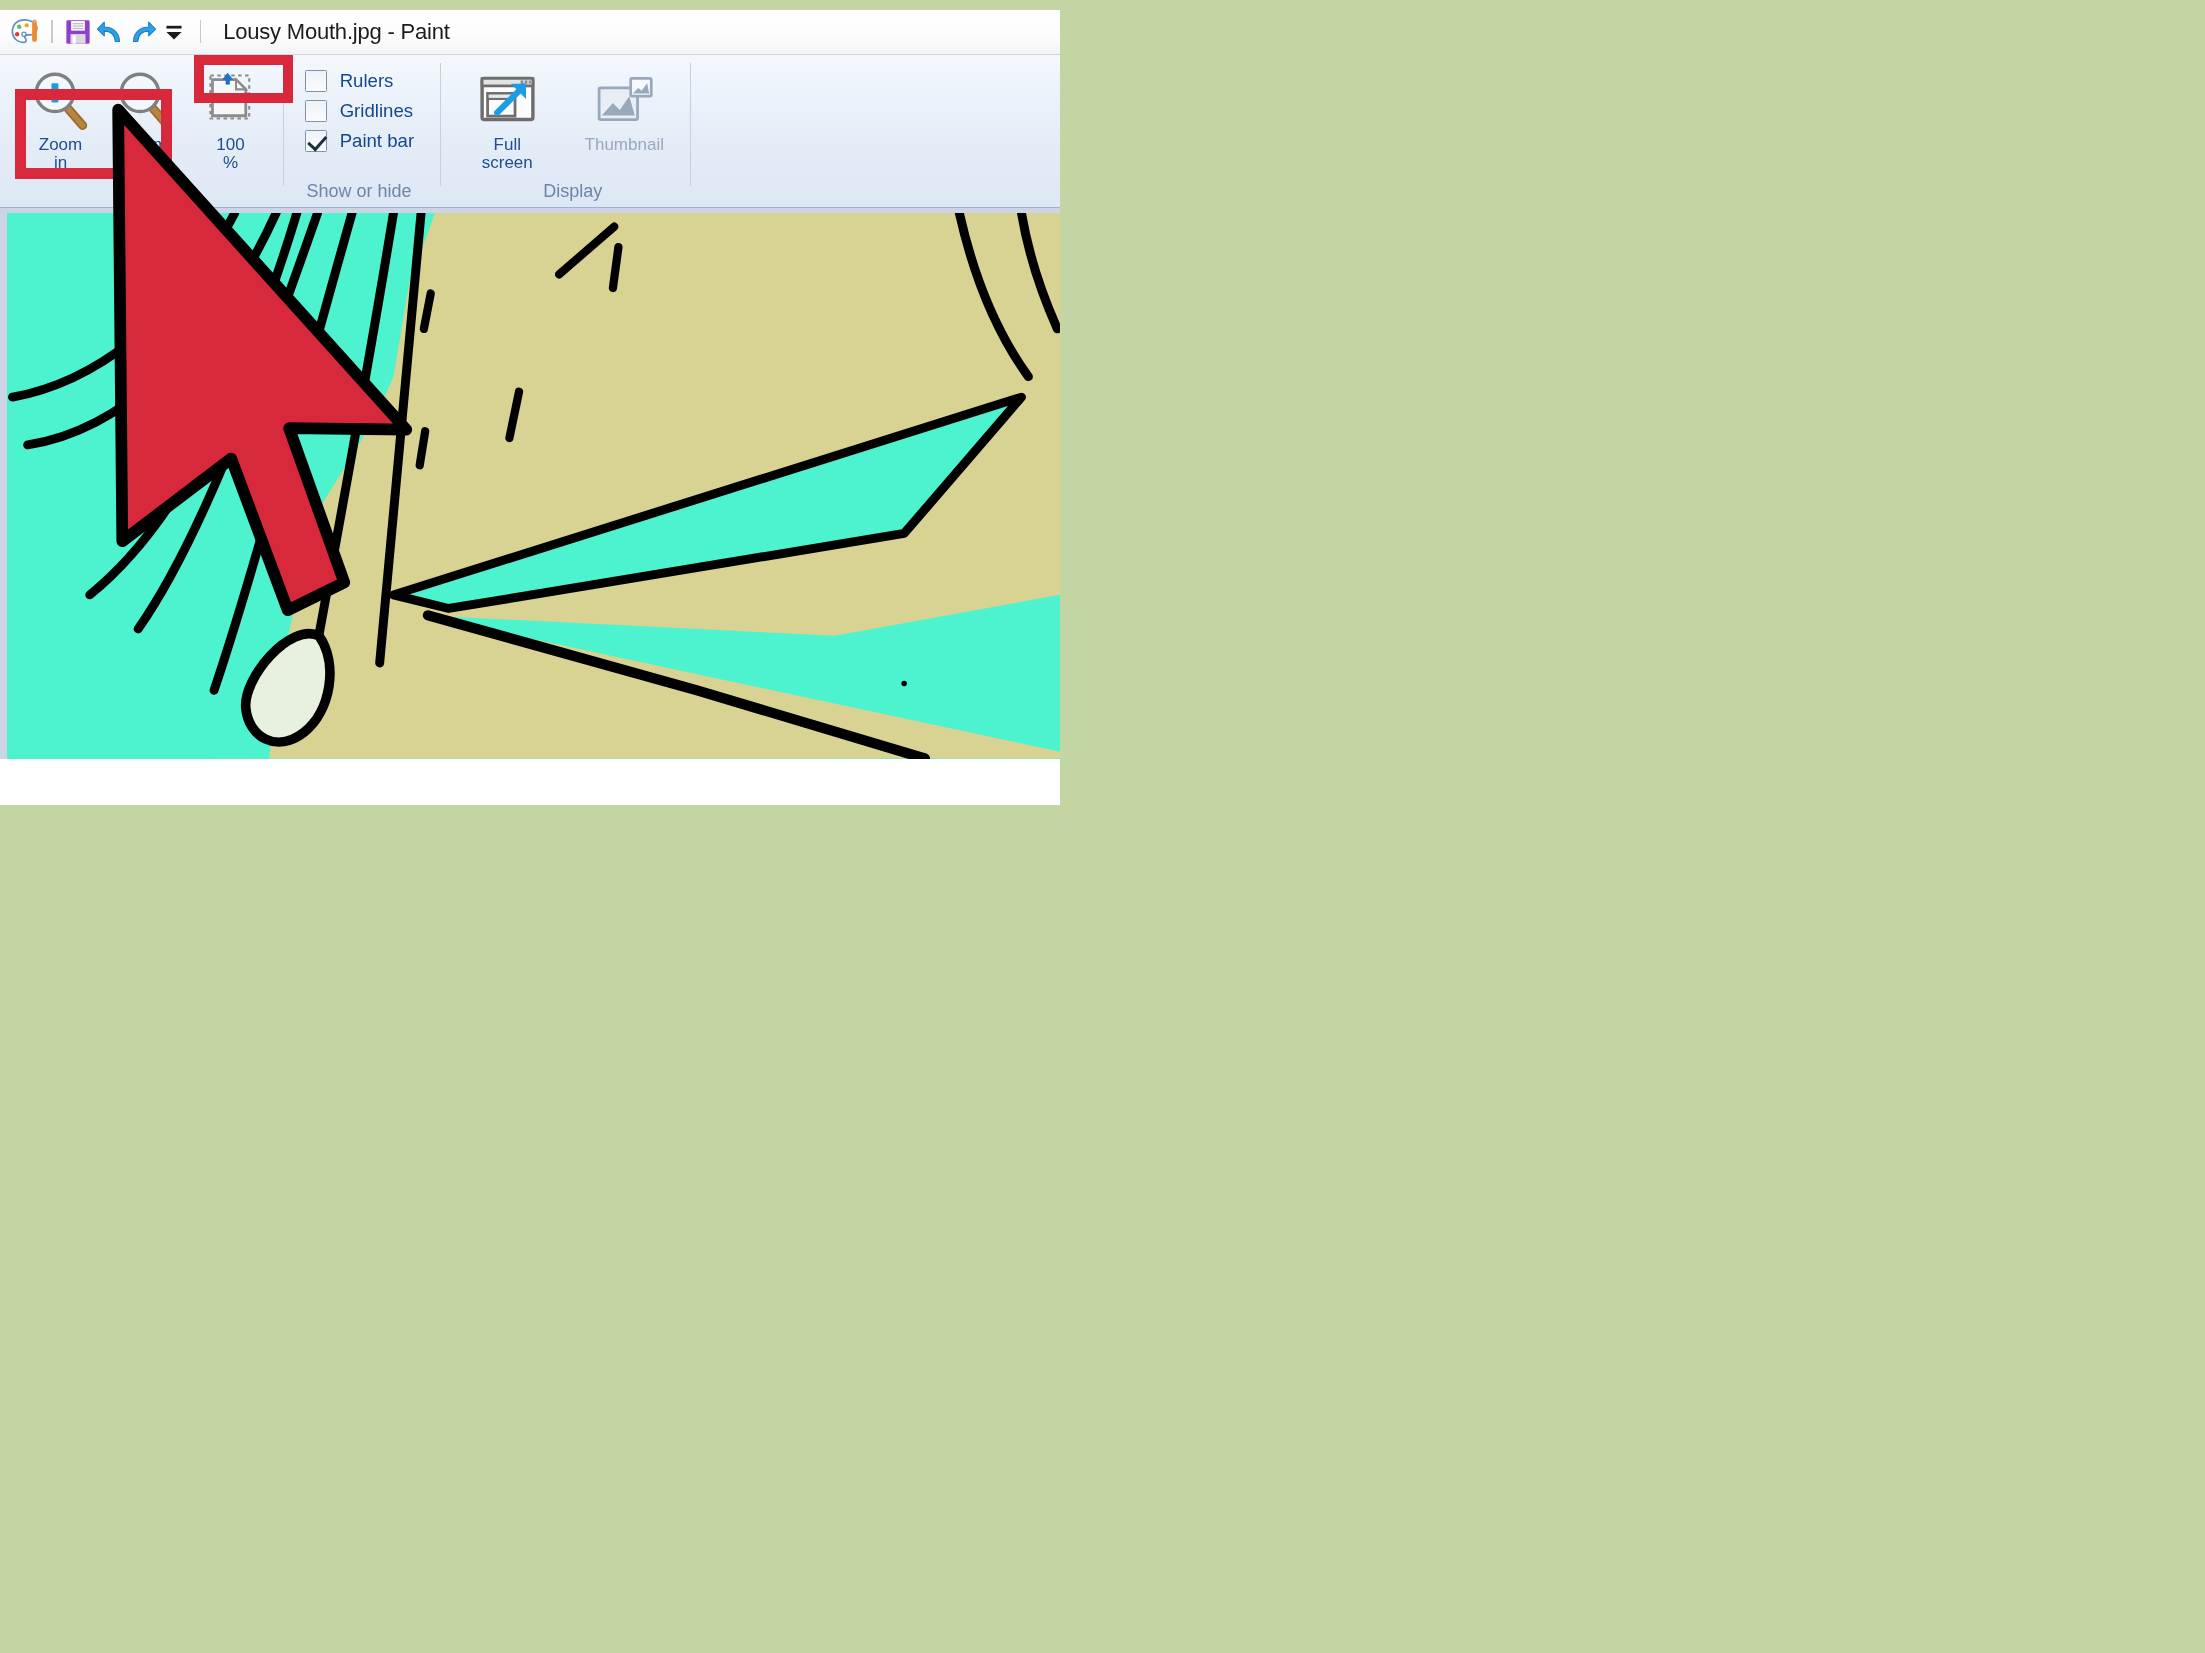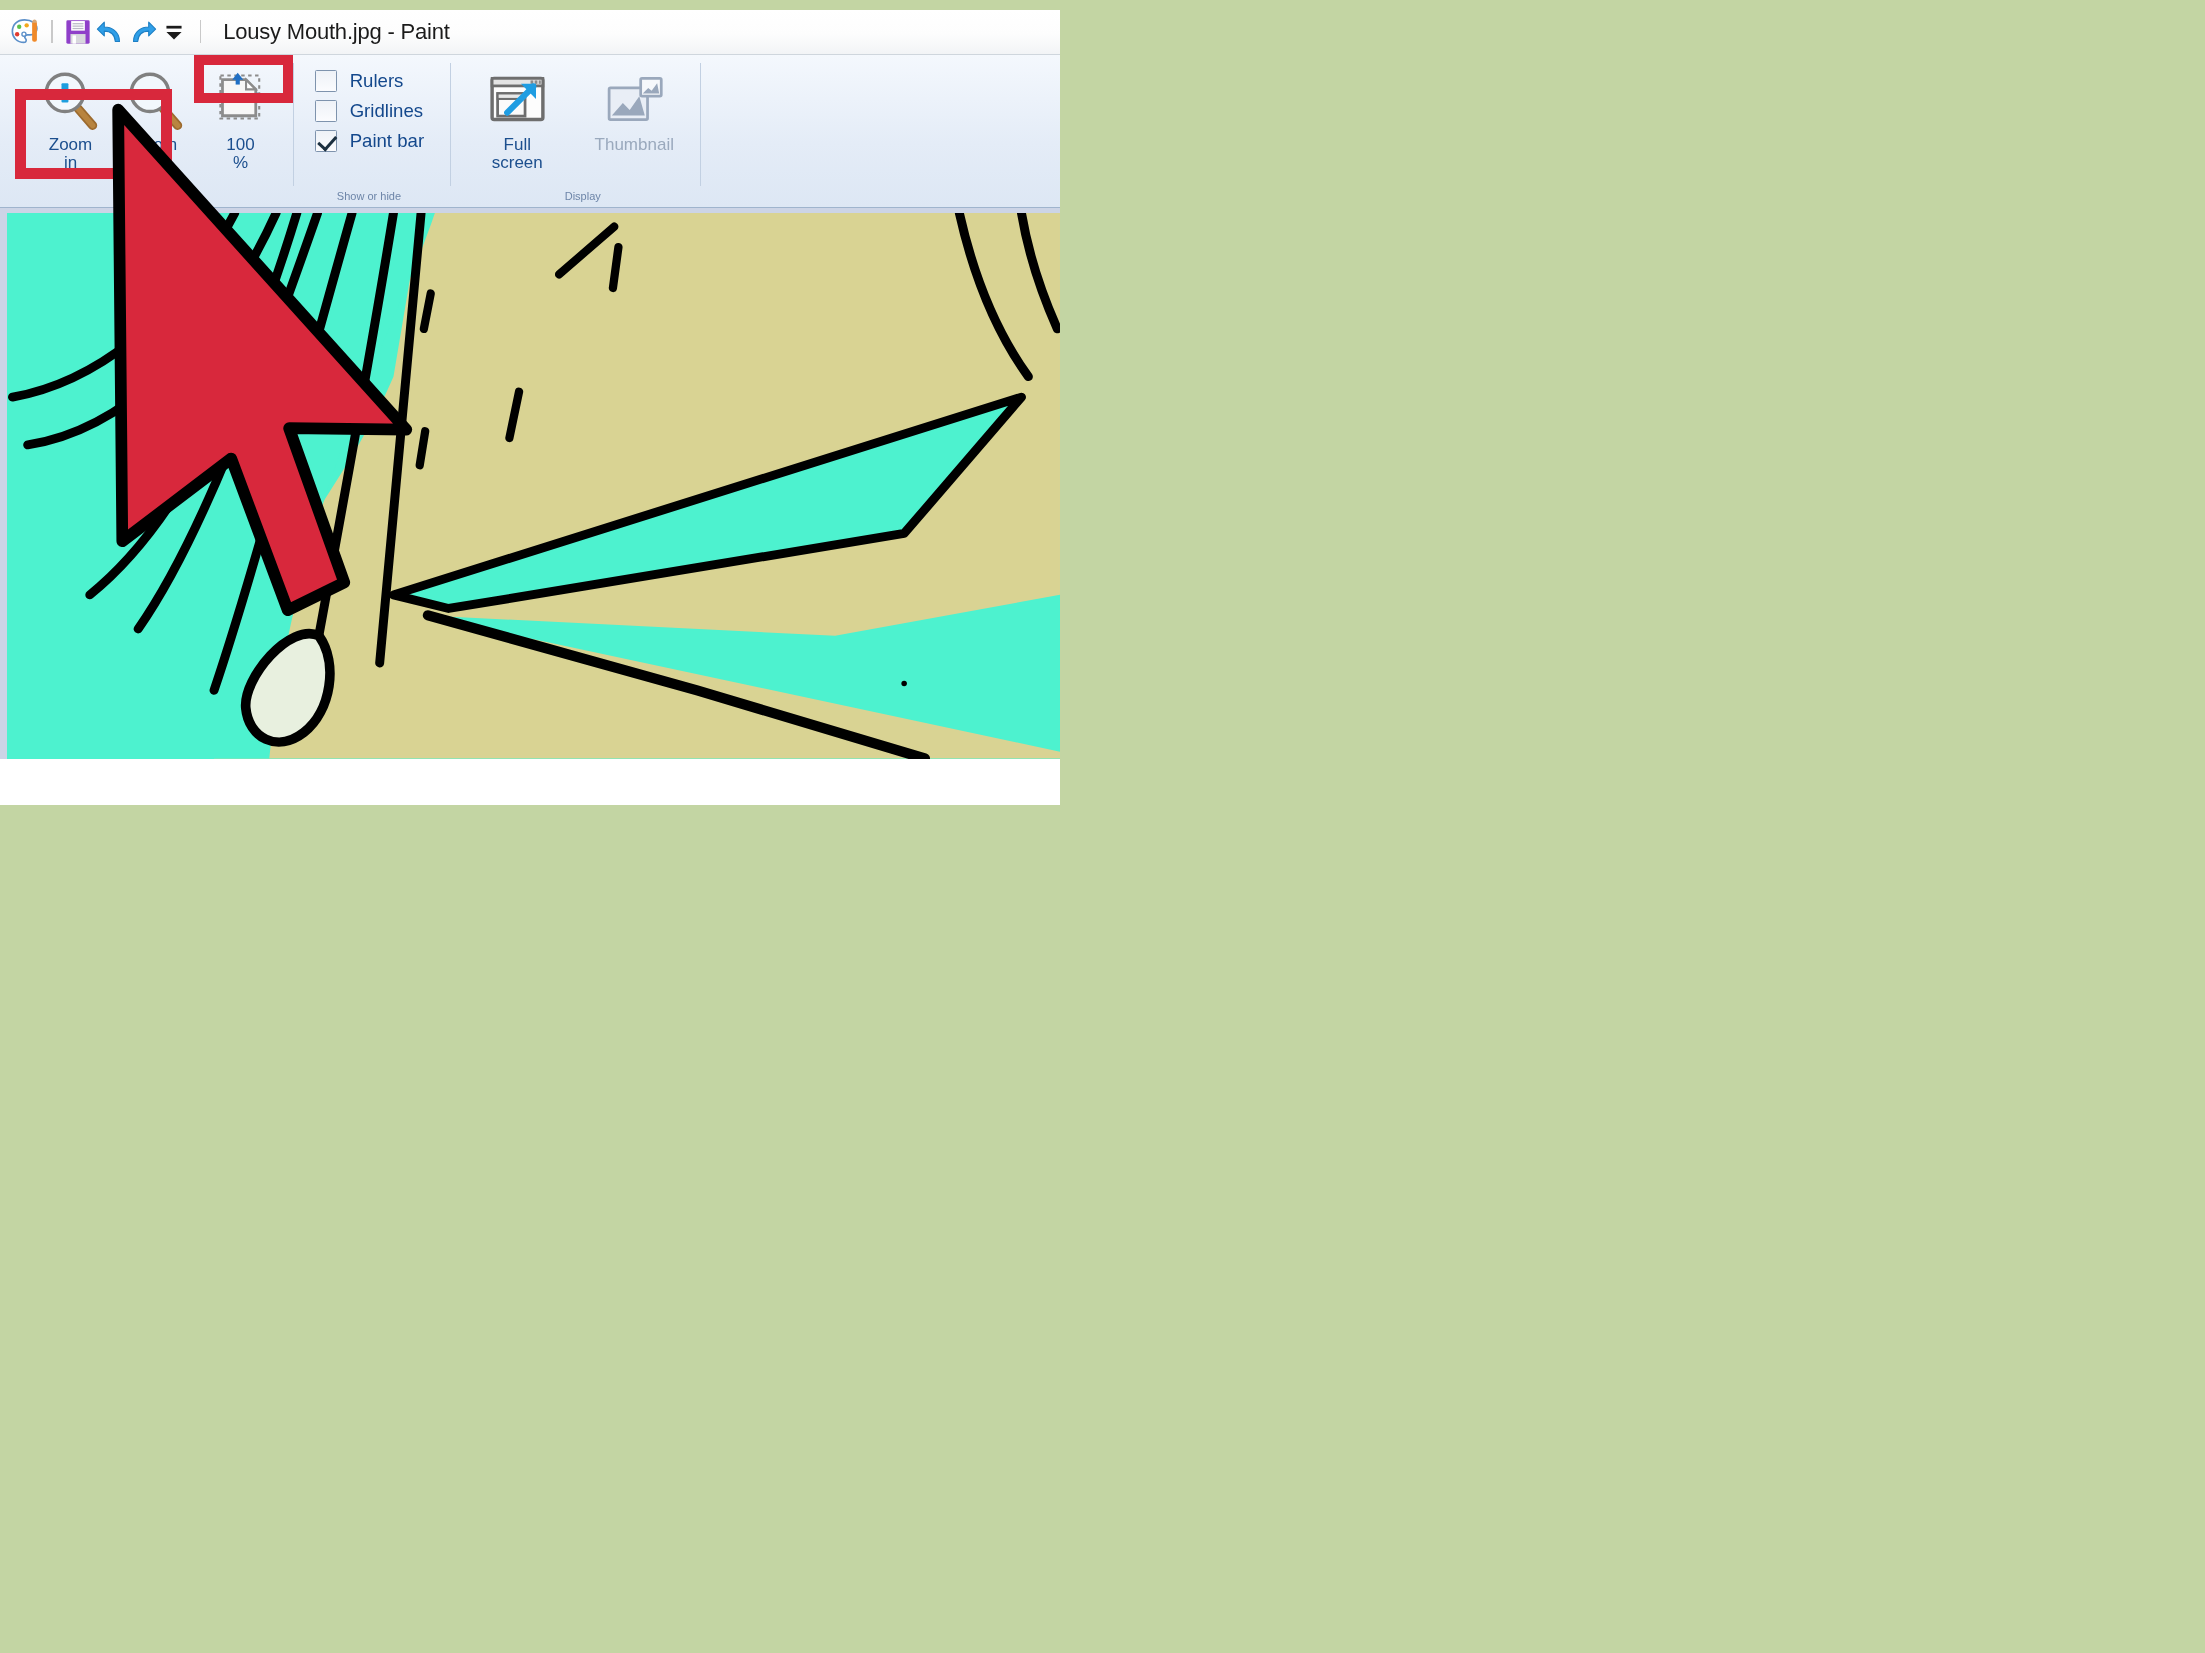--- a/index.html
+++ b/index.html
@@ -134,21 +134,21 @@
     justify-content: space-between;
     padding: 5.5px 0 1.4px;
     height: 100%;
   }
   .group-items {
     display: flex;
     align-items: flex-start;
     height: 123px;
   }
   .group-label {
-    font-size: 11px;
+    font-size: 18px;
     color: #6d85a8;
     padding-bottom: 2.8px;
   }
   .group-div {
     width: 0.7px;
     margin: 8.3px 0 20.7px;
     background: #c2d0e2;
     align-self: stretch;
   }
 
@@ -280,21 +280,21 @@
       </div>
 
       <div class="sep-v"></div>
 
       <div class="title-text">Lousy Mouth.jpg - Paint</div>
     </div>
 
 
     <div class="ribbon">
 
-      <div class="group" style="padding-left:28px;padding-right:9.6px;">
+      <div class="group" style="padding-left:18px;padding-right:9.6px;">
         <div class="group-items">
 
           <div class="bigbtn">
             <span class="glyph">
               <svg width="61" height="61" viewBox="0 0 88 88">
                 <line x1="50" y1="50" x2="76" y2="80" stroke="#9c6a2e" stroke-width="13" stroke-linecap="round"></line>
                 <line x1="50" y1="50" x2="76" y2="80" stroke="#b8843f" stroke-width="8" stroke-linecap="round"></line>
                 <circle cx="36" cy="33" r="27" fill="#f2f8fd" stroke="#808080" stroke-width="5"></circle>
                 <rect x="22" y="28" width="28" height="10" rx="1.5" fill="#1c9ede"></rect>
                 <rect x="31" y="19" width="10" height="28" rx="1.5" fill="#1c9ede"></rect>

